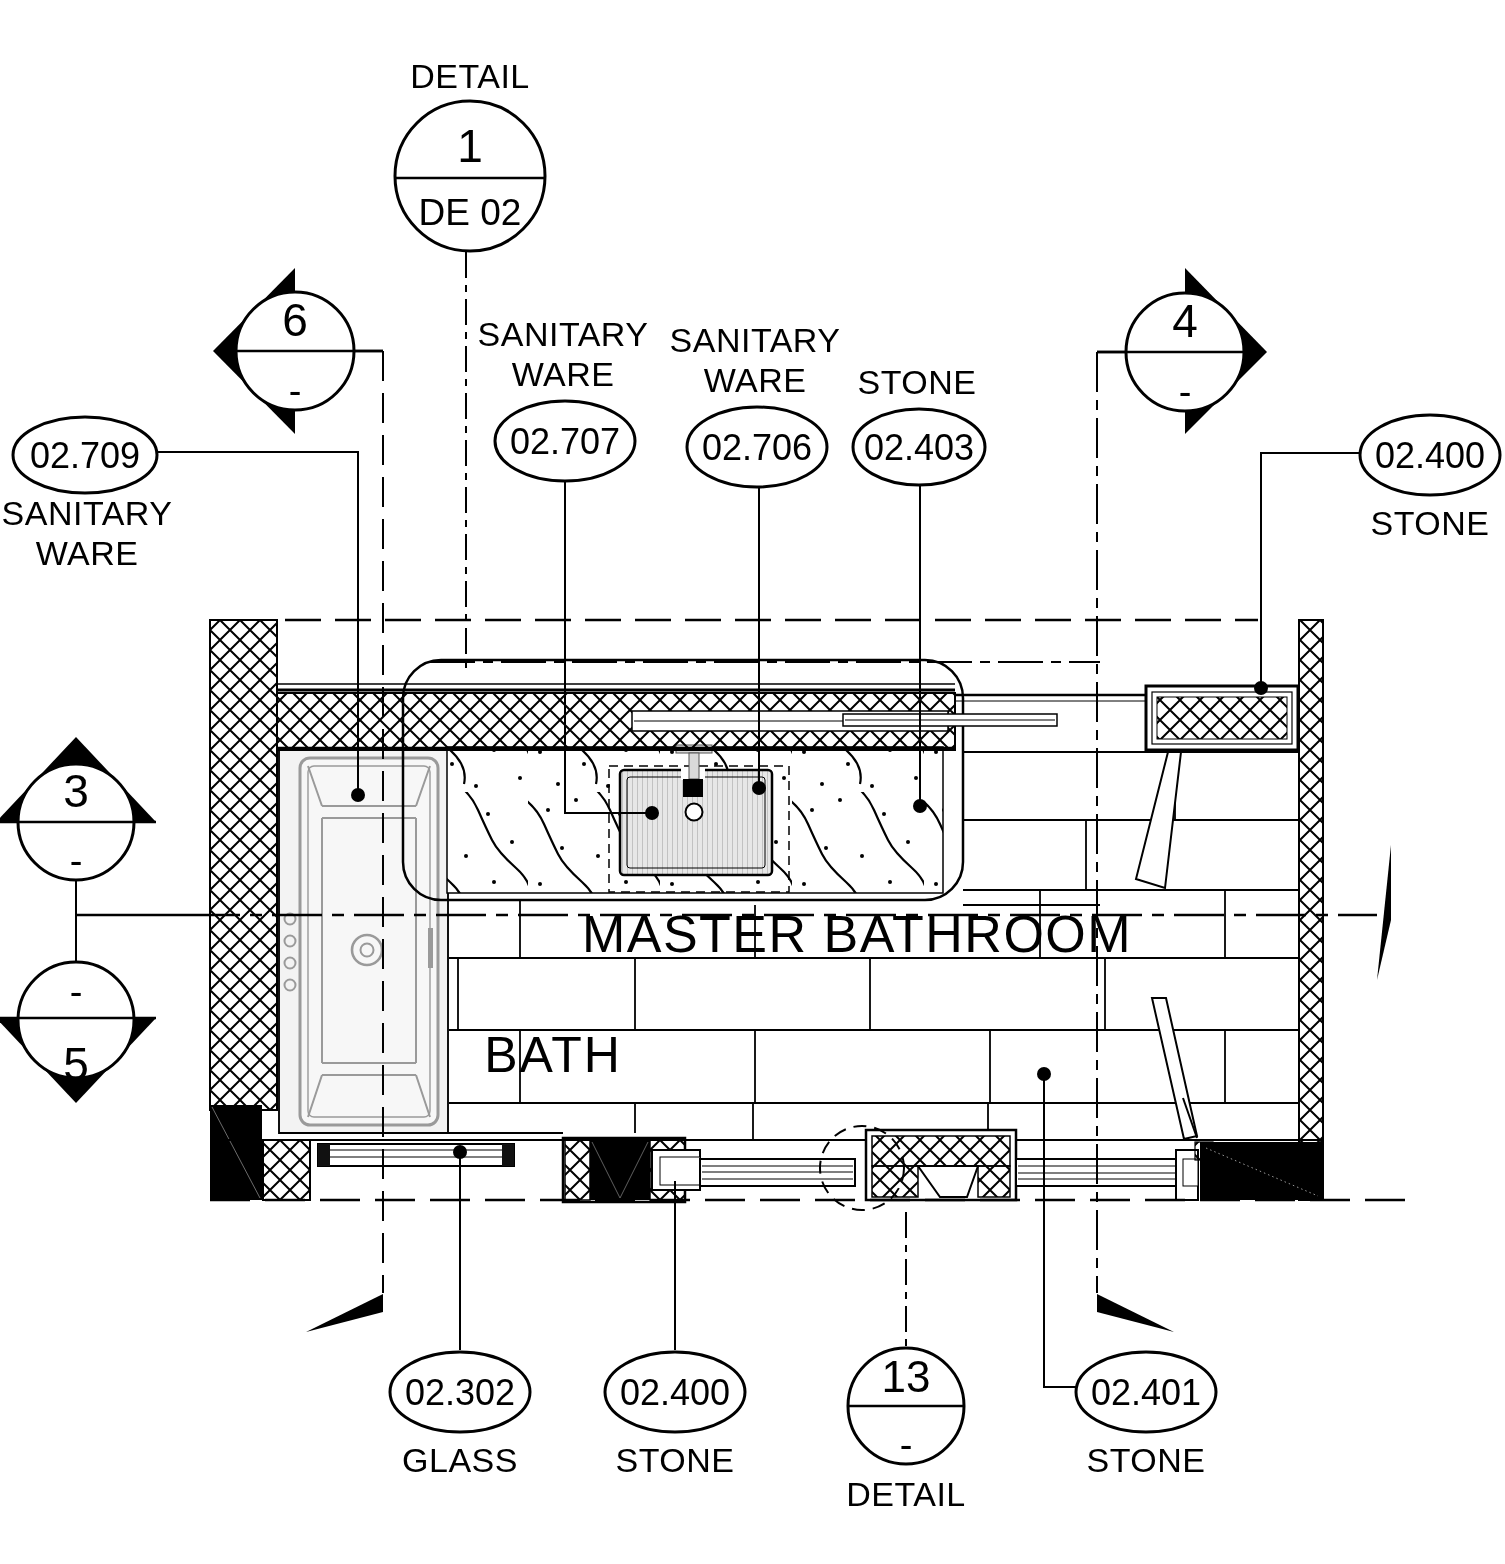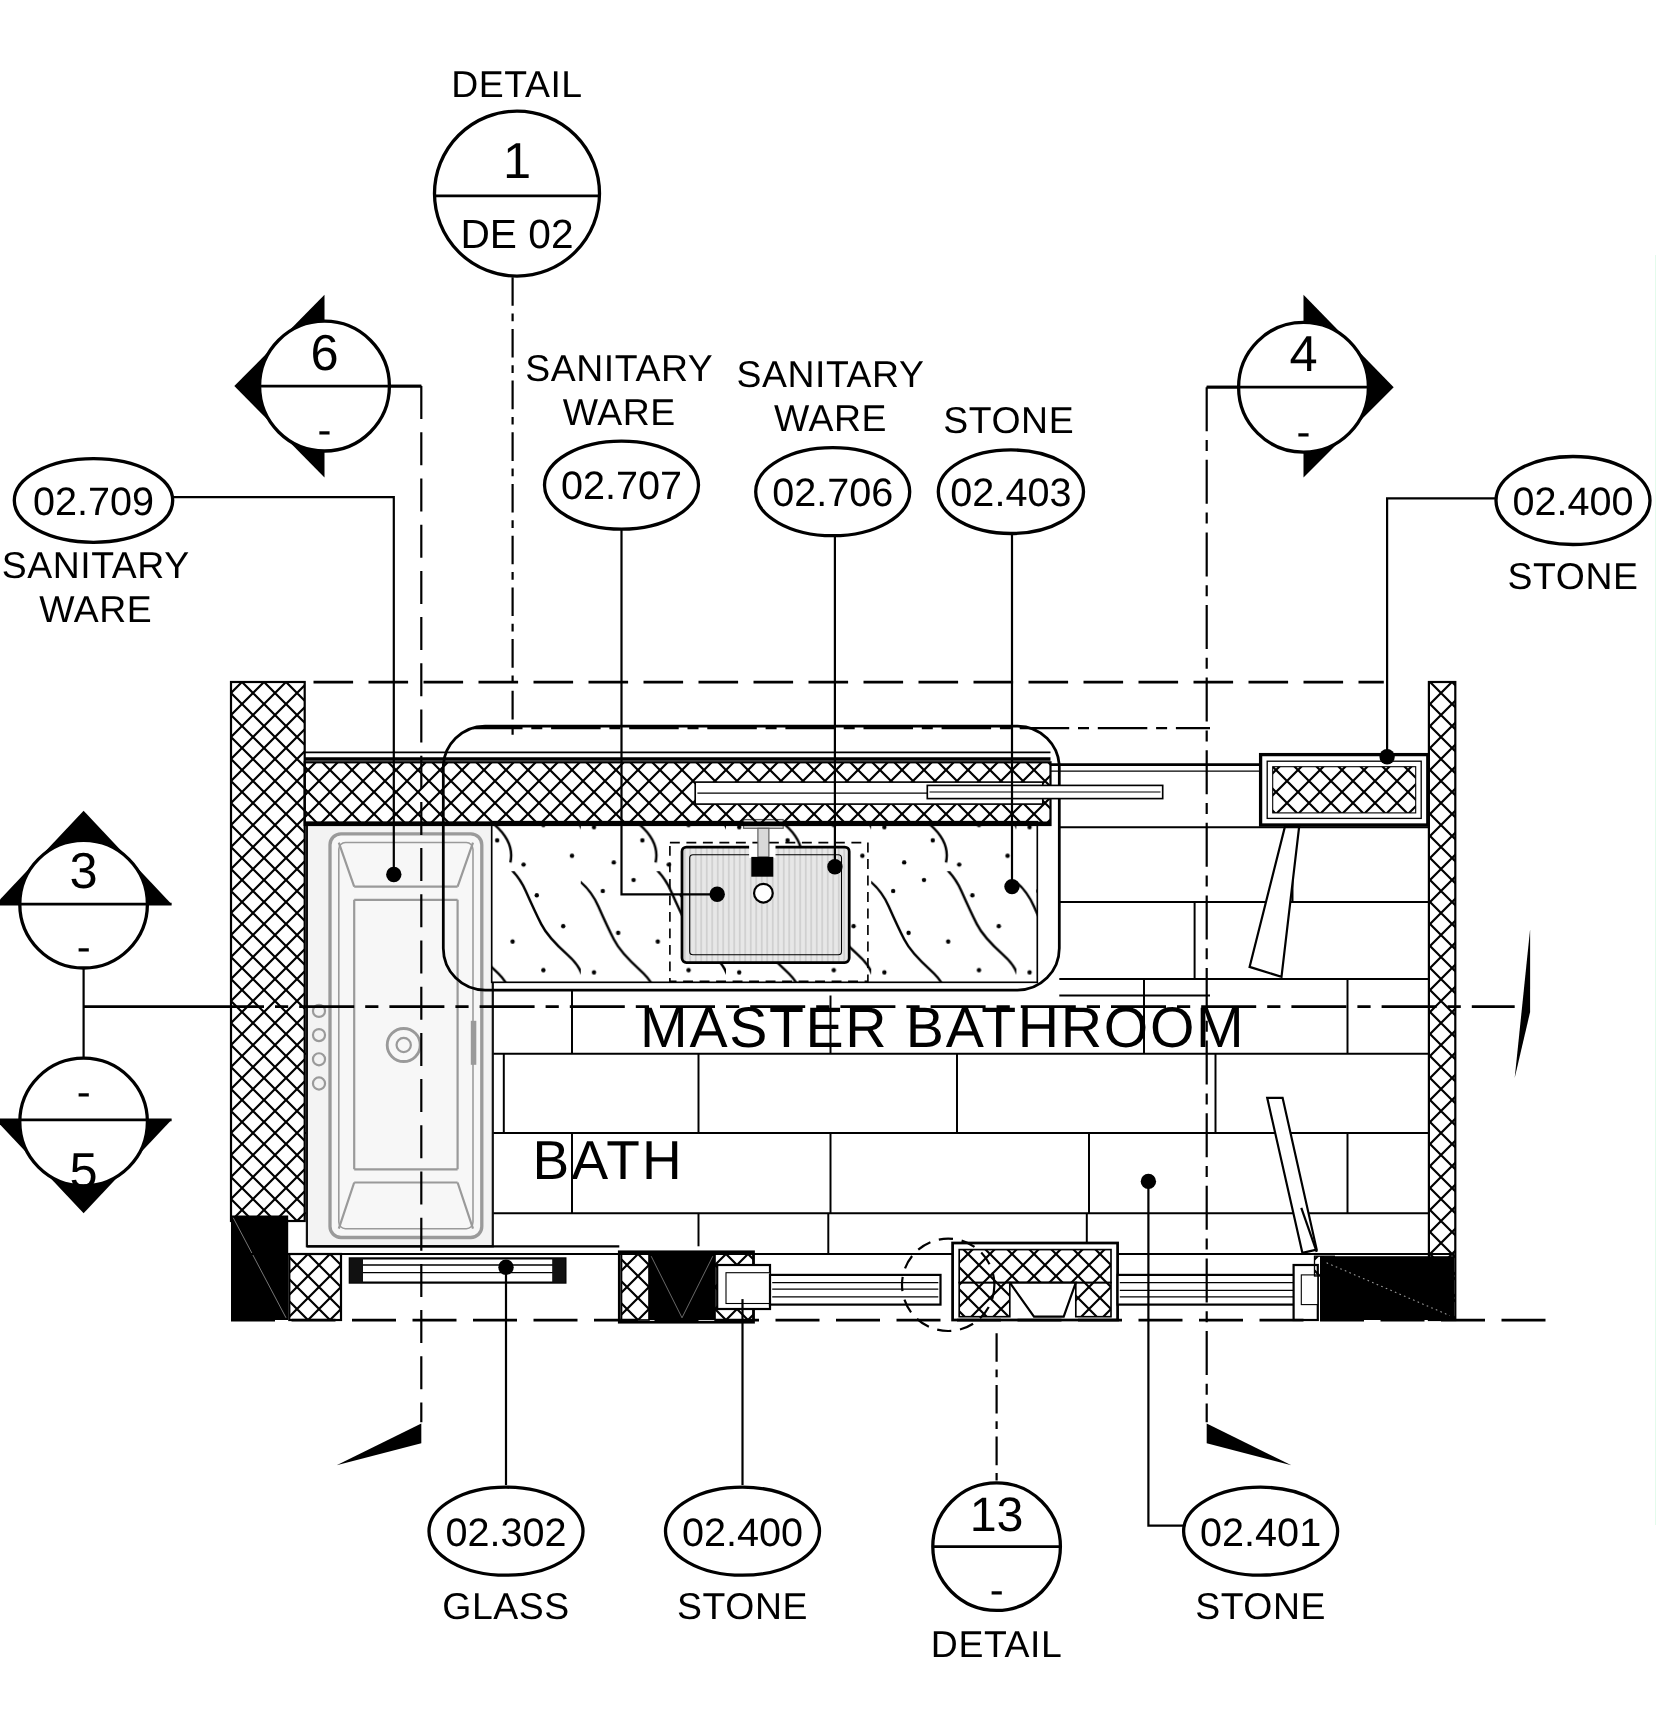--- a/index.html
+++ b/index.html
@@ -1,16 +1,16 @@
 <!DOCTYPE html>
 <html><head>
 <meta charset="utf-8">
 <style>
   html,body{margin:0;padding:0;background:#fff;}
-  .stage{position:relative;width:1505px;height:1564px;background:#86efac;overflow:hidden;}
+  .stage{position:relative;width:1505px;height:1564px;background:#f97316;overflow:hidden;}
   svg text{font-family:"Liberation Sans", sans-serif;fill:#000;}
   .code{font-size:36px;}
   .lbl{font-size:34px;letter-spacing:.5px;}
   .num{font-size:46px;}
   .num-sm{font-size:44px;}
   .sheet{font-size:37px;}
   .dash-sm{font-size:38px;}
   .room-title{font-size:52px;letter-spacing:1.5px;}
   .room-sub{font-size:50px;letter-spacing:2px;}
   .mid{text-anchor:middle;}

